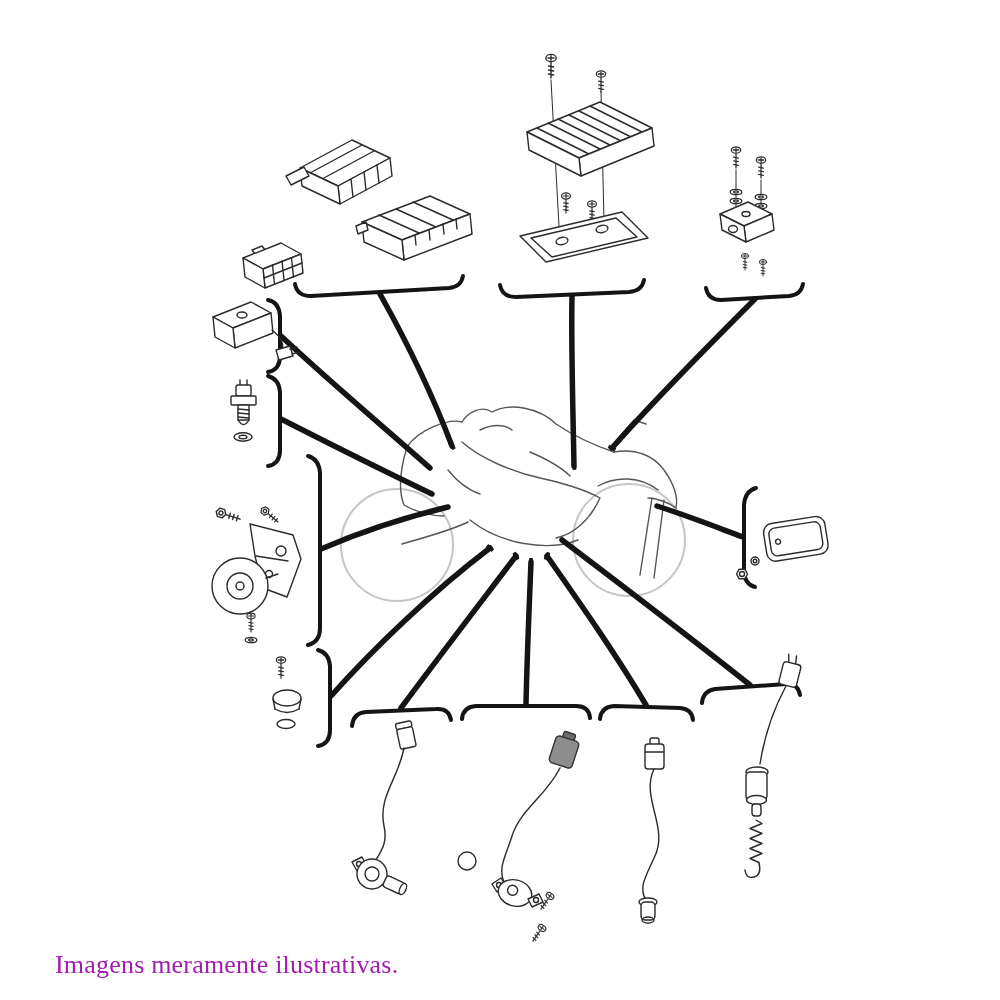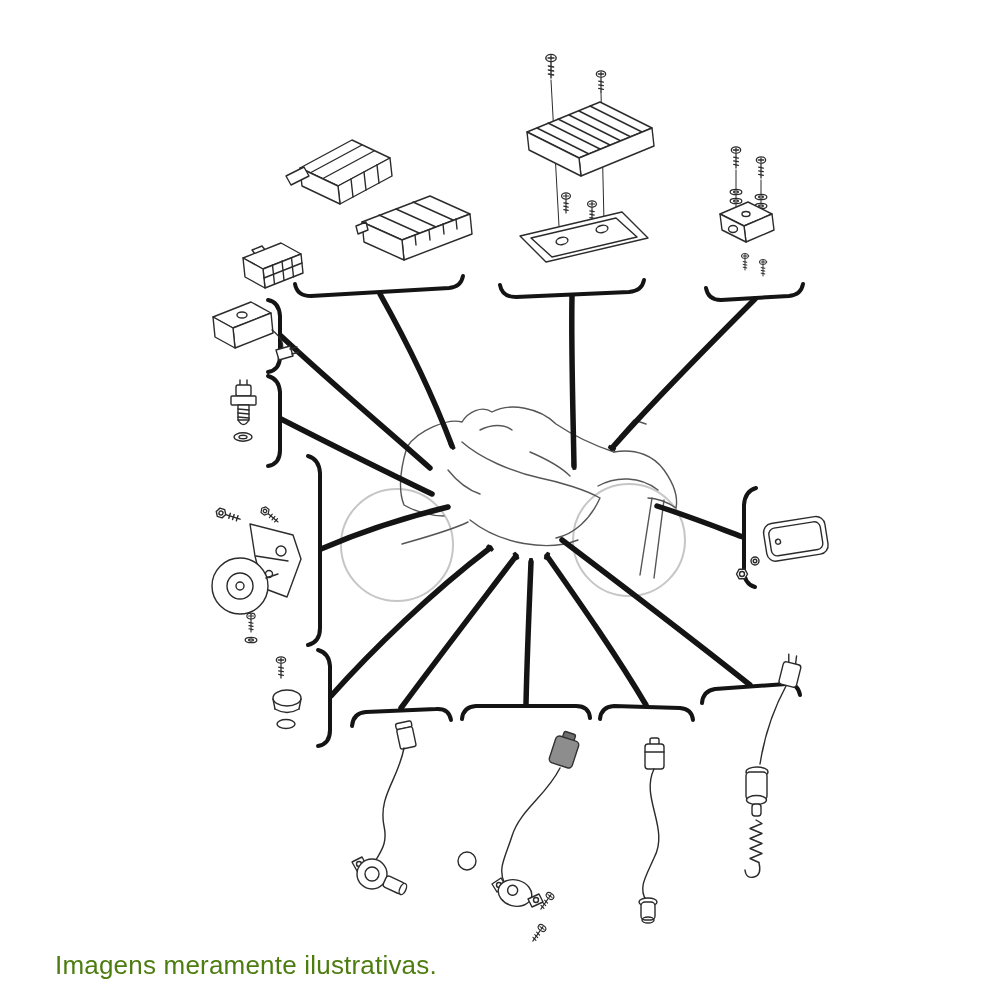--- a/index.html
+++ b/index.html
@@ -8,22 +8,23 @@
     width:1000px;height:1000px;
     background:#ffffff;
     overflow:hidden;
     font-family:"Liberation Sans", sans-serif;
   }
   .diagram{position:absolute;left:0;top:0;}
   .caption{
     position:absolute;
     left:55px;top:950px;
     font-size:26px;
-    color:#4d7c0f;
+    color:#a21caf;
     letter-spacing:.2px;
+    font-family:Liberation Serif, serif;
   }
 </style>
 </head>
 <body>
 
 <div class="canvas">
 
   <svg class="diagram" width="1000" height="1000" viewBox="0 0 1000 1000" xmlns="http://www.w3.org/2000/svg">
 
     <defs>

